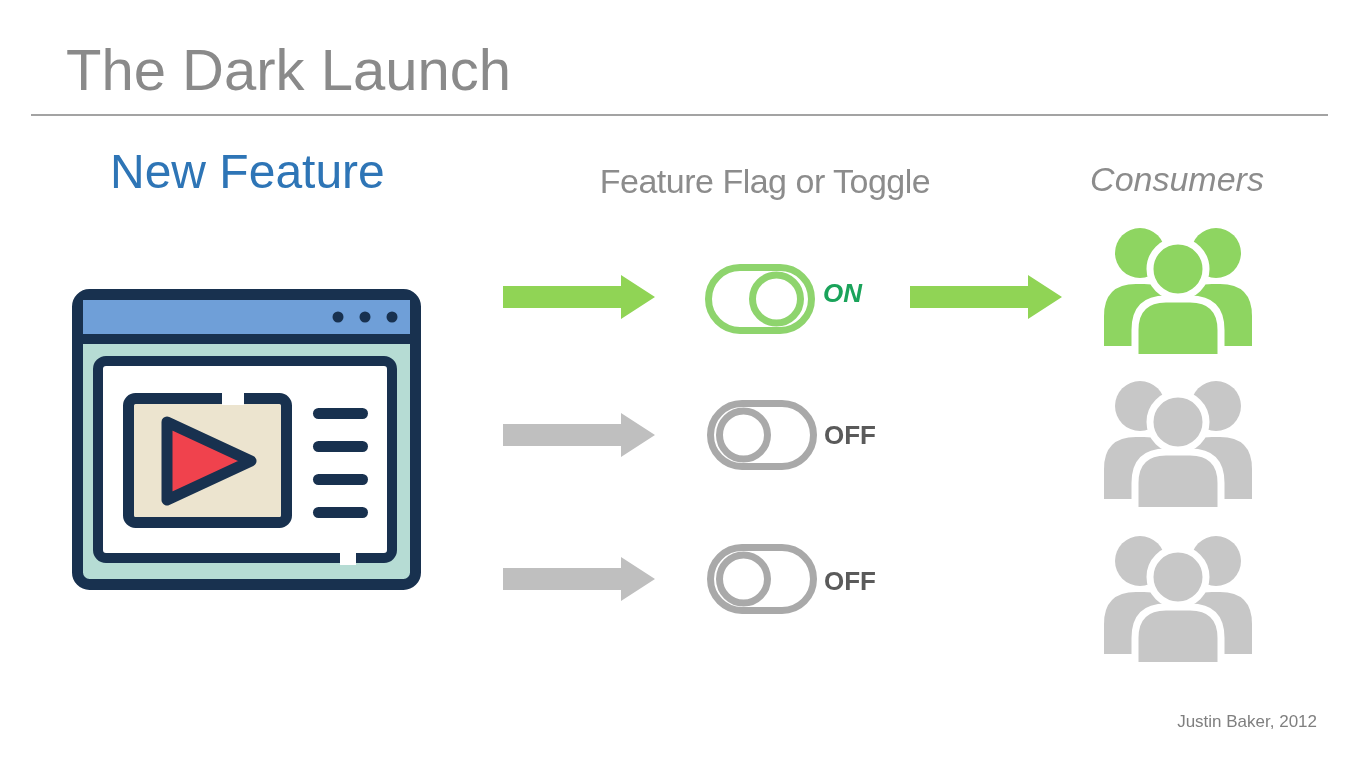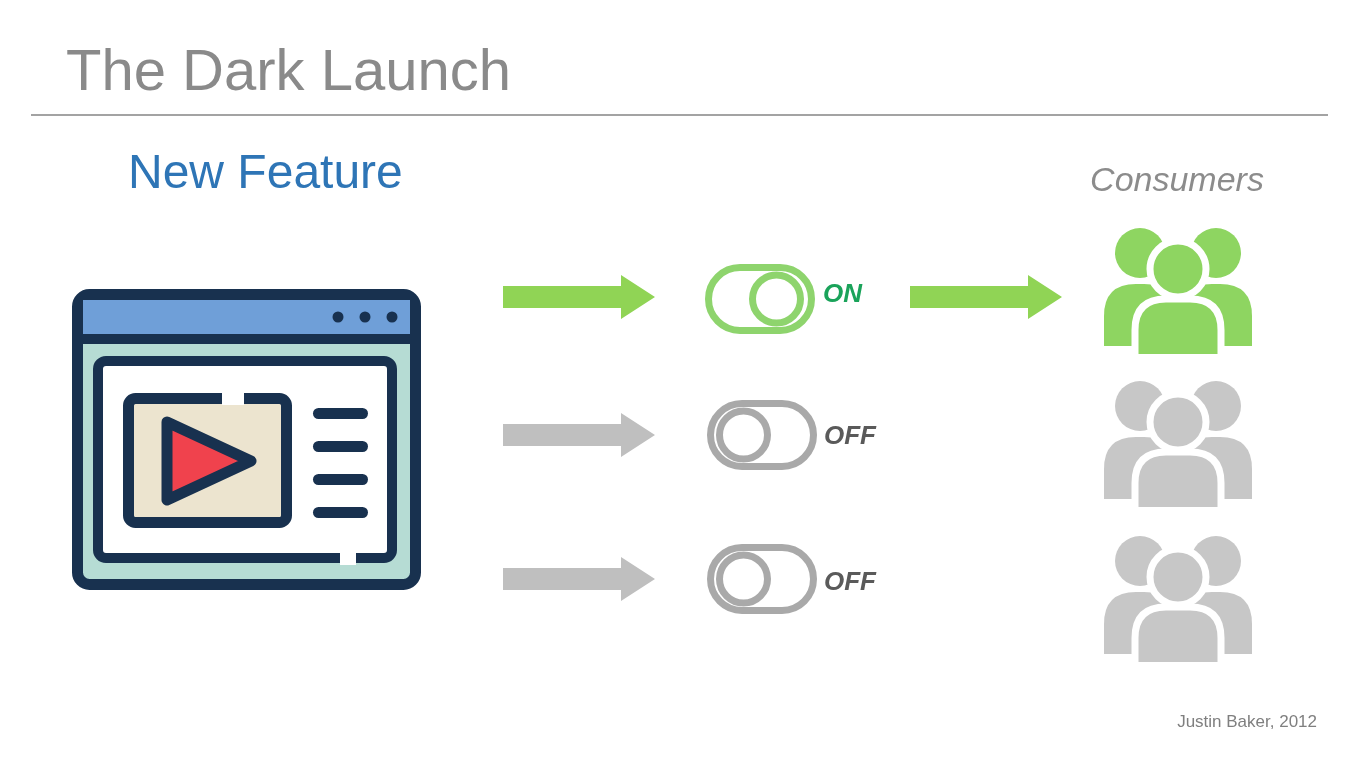--- a/index.html
+++ b/index.html
@@ -3,37 +3,37 @@
 <meta charset="utf-8">
 <style>
   html,body{margin:0;padding:0;background:#ffffff;}
   .slide{
     position:relative;width:1366px;height:756px;background:#ffffff;
     font-family:"Liberation Sans",sans-serif;overflow:hidden;
   }
   .abs{position:absolute;}
   .slide-title{left:66px;top:38px;font-size:58px;line-height:1.1;color:#8a8a8a;white-space:nowrap;}
   .divider{left:31px;top:114px;width:1297px;height:0;border-top:2px solid #a3a3a3;}
-  .h-new{left:110px;top:144px;font-size:48px;color:#2e75b6;white-space:nowrap;margin-left:18px;}
+  .h-new{left:110px;top:144px;font-size:48px;color:#2e75b6;white-space:nowrap;}
   .h-flag{left:765px;top:162px;transform:translateX(-50%);font-size:34px;color:#8c8c8c;letter-spacing:-0.5px;white-space:nowrap;}
   .h-cons{left:1177px;top:160px;transform:translateX(-50%);font-size:34px;color:#8c8c8c;white-space:nowrap;font-style:italic;}
   .browser{left:72px;top:289px;}
   .flow-row{left:503px;width:753px;height:132px;}
   .row1{top:222px;font-style:italic;}
   .row2{top:375px;}
   .row3{top:530px;}
   .arrow{width:152px;height:44px;}
   .green-arrow{color:#90d455;}
   .gray-arrow{color:#bfbfbf;}
   .toggle{width:110px;height:70px;}
   .green-toggle{color:#8ed46d;}
   .gray-toggle{color:#a9a9a9;}
   .state-label{font-size:26px;font-weight:bold;line-height:1;white-space:nowrap;}
   .on-label{color:#1aa35a;}
-  .off-label{color:#5a5a5a;font-style:italic;}
+  .off-label{color:#5a5a5a;}
   .people{width:156px;height:132px;}
   .green-people{color:#8ed561;}
   .gray-people{color:#c7c7c7;}
   .attribution{right:49px;top:712px;font-size:17px;color:#7f7f7f;white-space:nowrap;}
 </style>
 </head>
 <body>
 
 <svg width="0" height="0" style="position:absolute" aria-hidden="true">
   <defs>
@@ -58,20 +58,21 @@
     </symbol>
   </defs>
 </svg>
 
 <div class="slide">
 
   <div class="abs slide-title">The Dark Launch</div>
   <div class="abs divider"></div>
 
   <div class="abs h-new">New Feature</div>
+  <div class="abs h-flag">Feature Flag or Toggle</div>
   <div class="abs h-cons">Consumers</div>
 
   <svg class="abs browser" width="349" height="301" viewBox="0 0 349 301">
     <rect x="5.5" y="5.5" width="338" height="290" rx="12" fill="#b6dcd4" stroke="#18314f" stroke-width="11"></rect>
     <rect x="11" y="11" width="327" height="34" fill="#6f9fd8"></rect>
     <rect x="9" y="45" width="331" height="10" fill="#18314f"></rect>
     <circle cx="266" cy="28" r="5.5" fill="#18314f"></circle>
     <circle cx="293" cy="28" r="5.5" fill="#18314f"></circle>
     <circle cx="320" cy="28" r="5.5" fill="#18314f"></circle>
     <rect x="26" y="72" width="294" height="197" rx="8" fill="#ffffff" stroke="#18314f" stroke-width="10"></rect>

